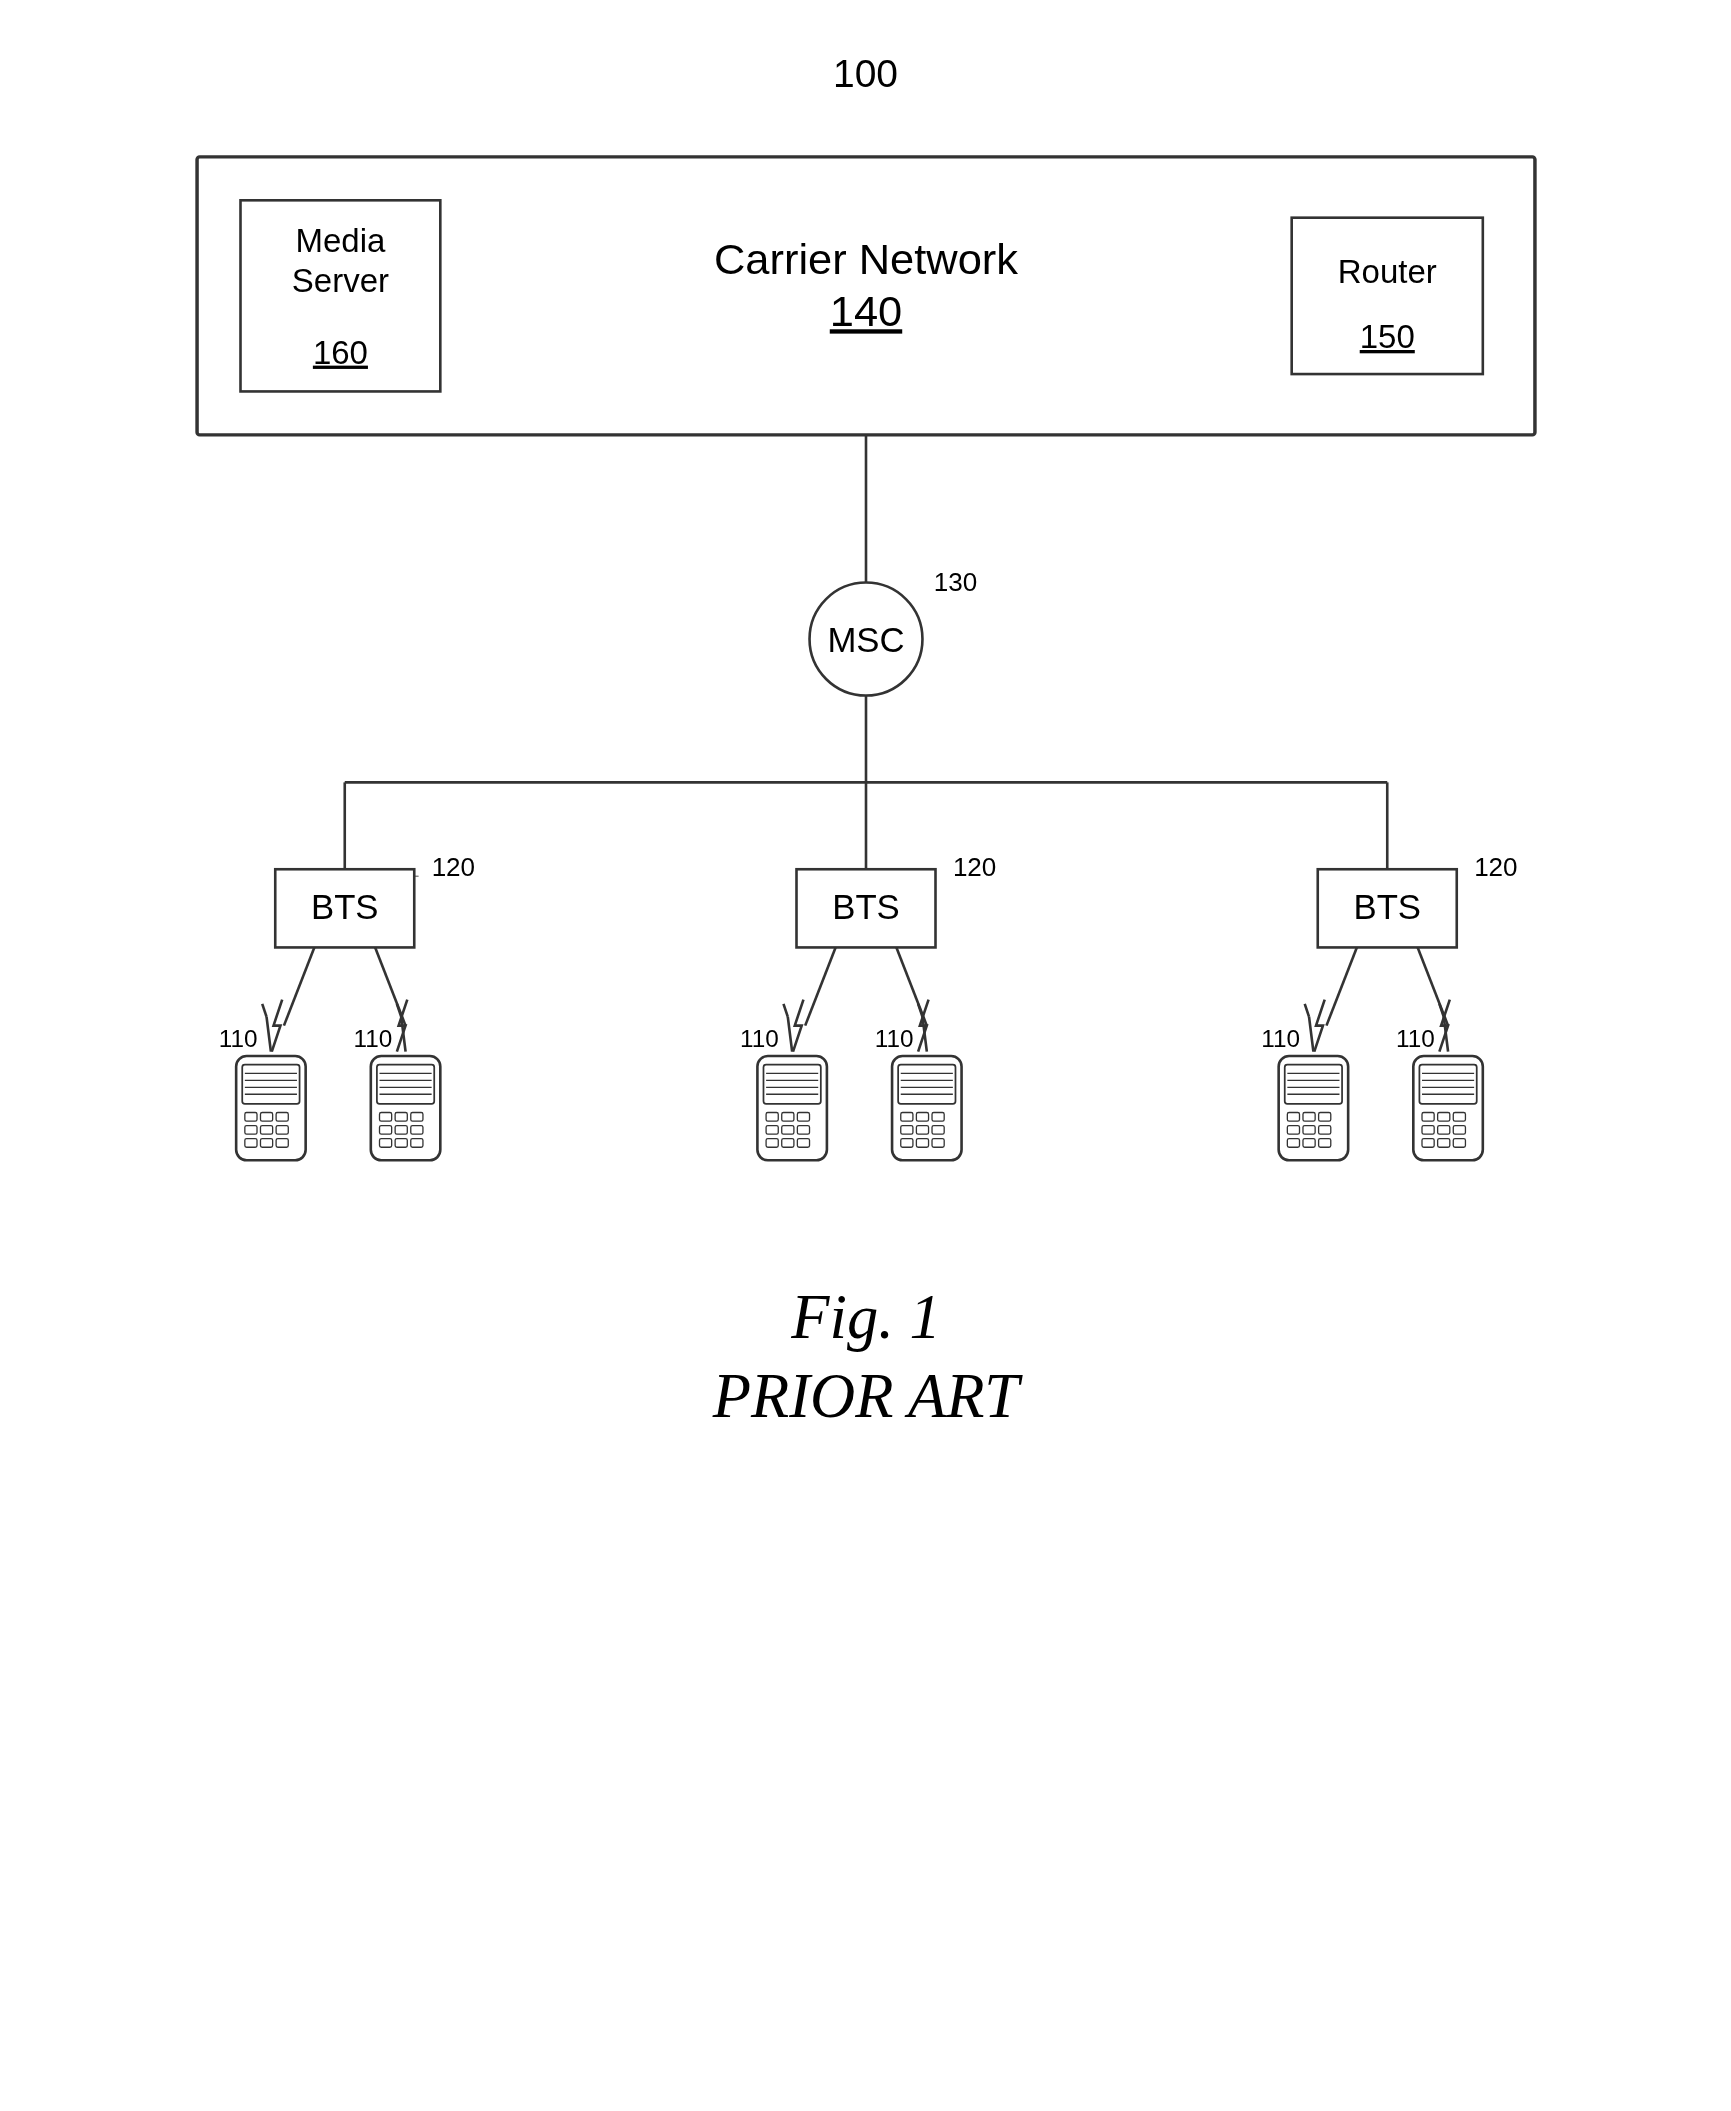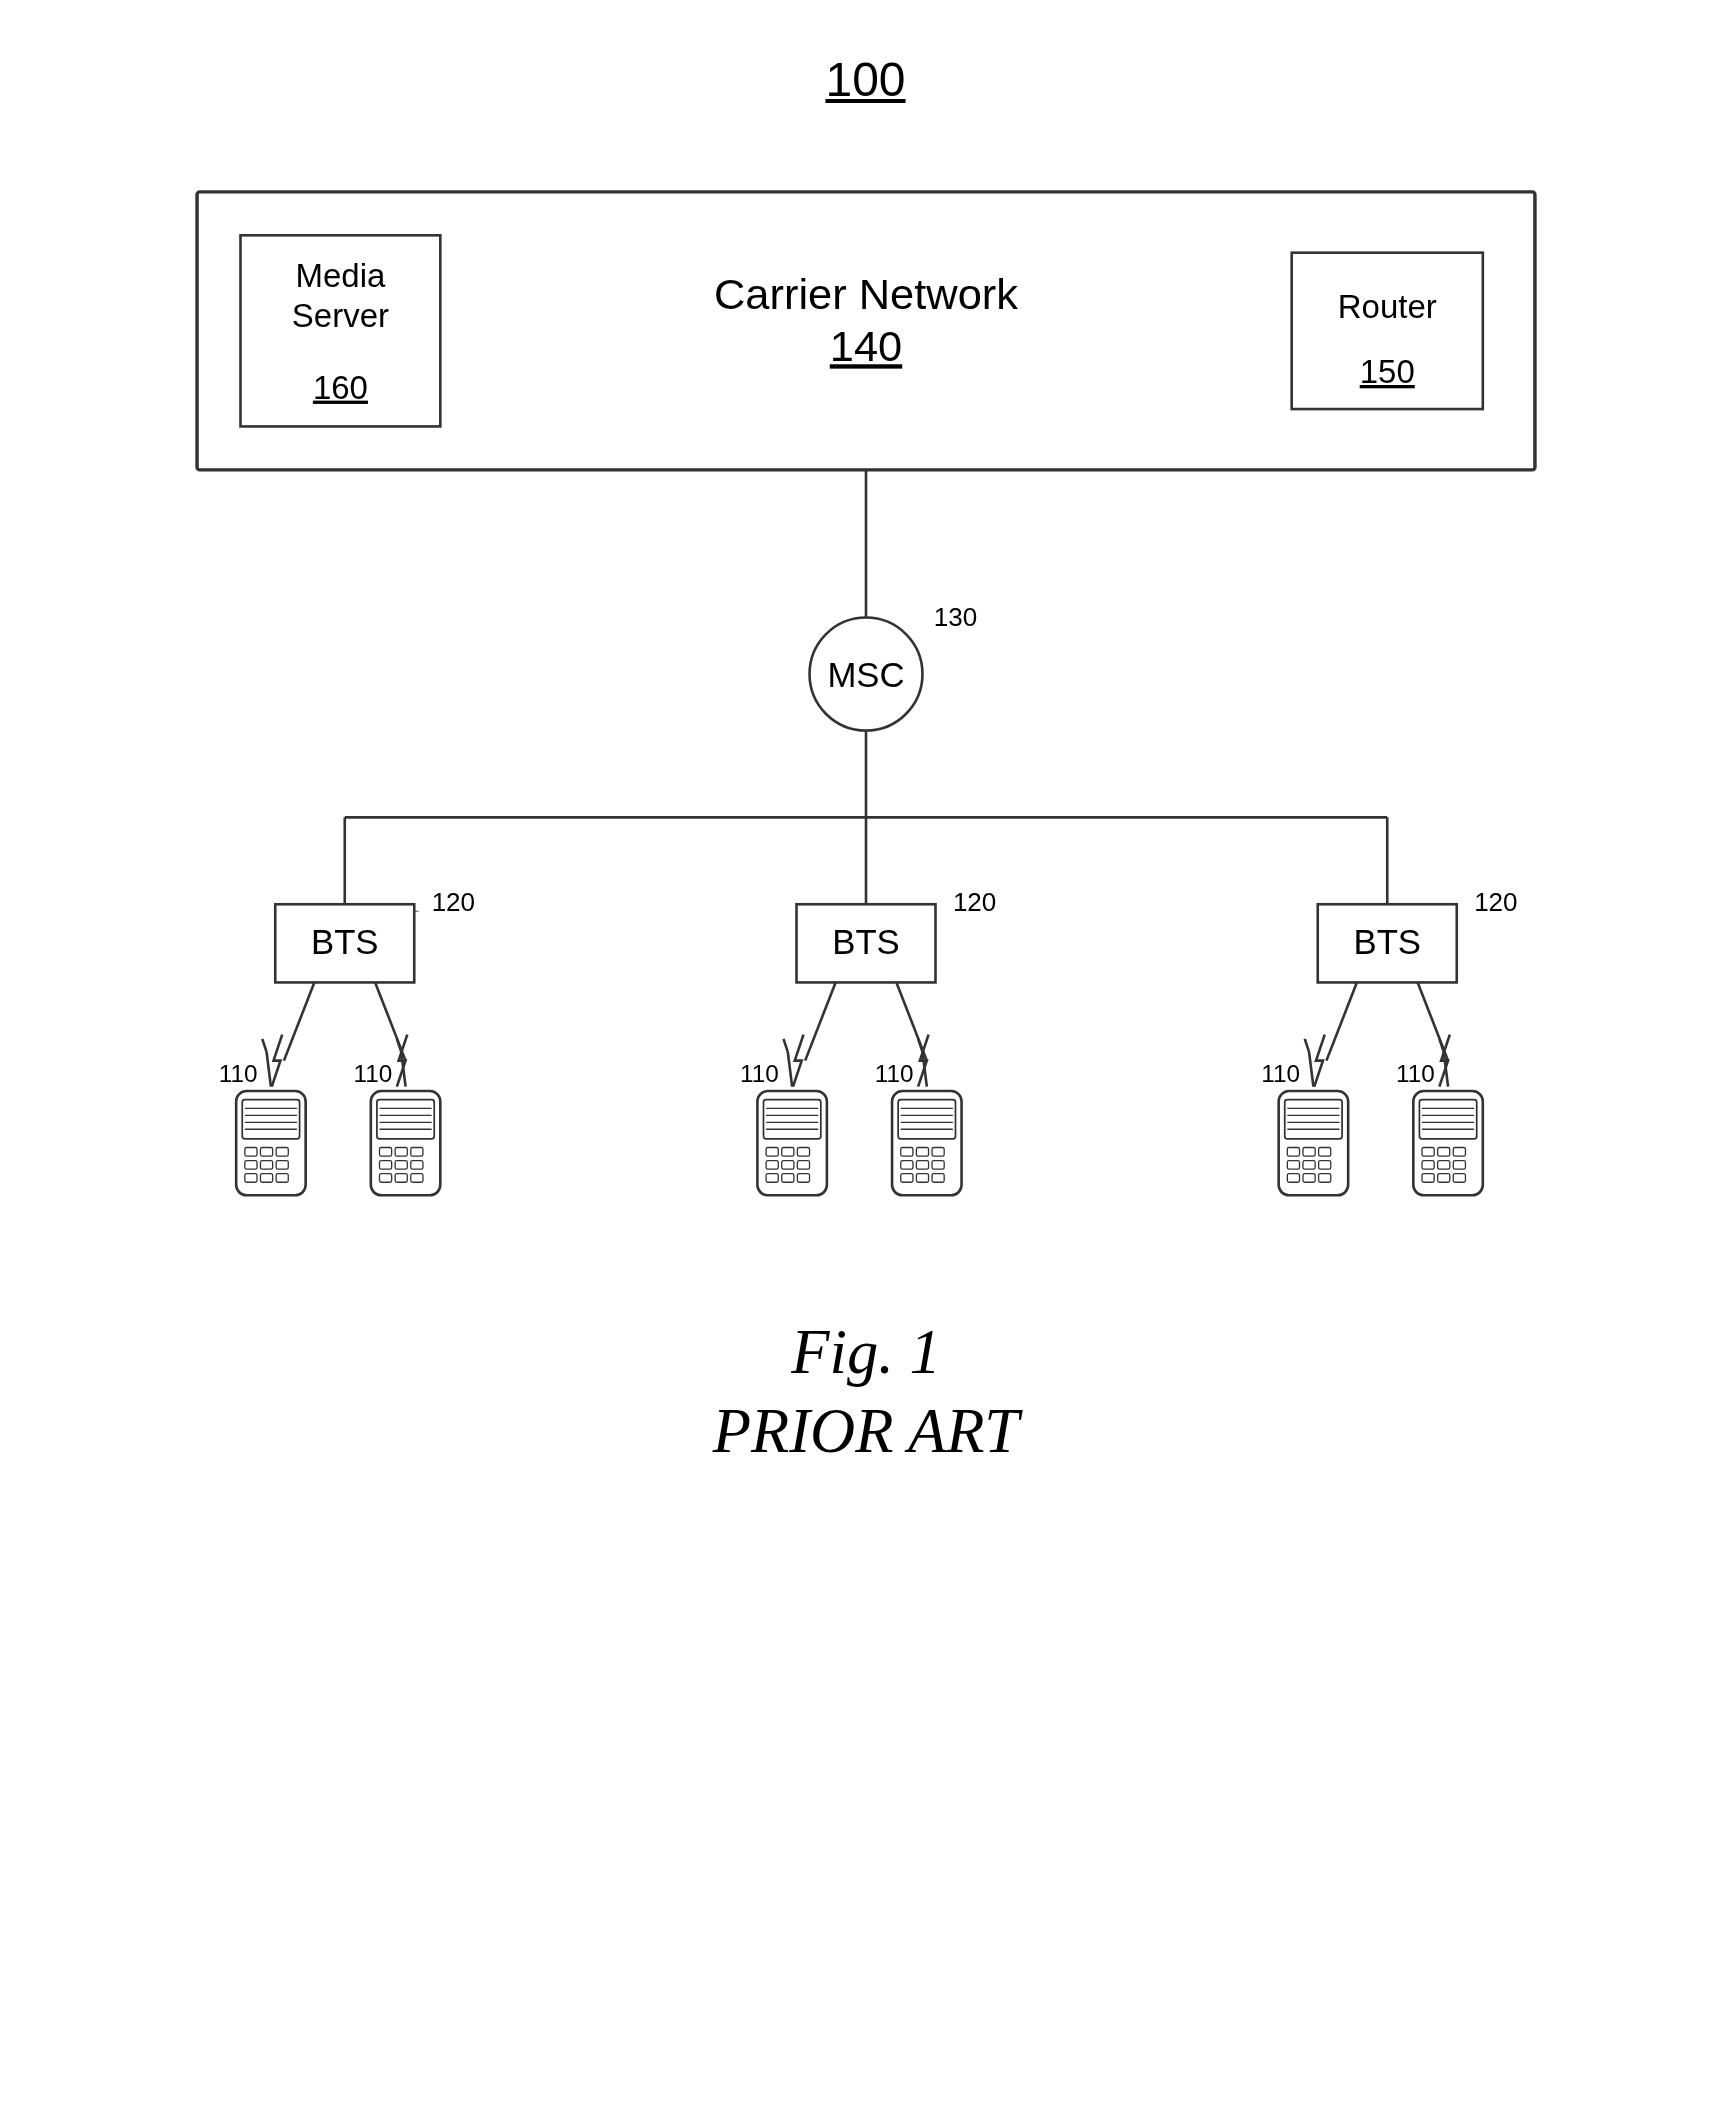--- a/index.html
+++ b/index.html
@@ -8,23 +8,22 @@
       font-family: Arial, sans-serif;
       width: 1731px;
       min-height: 2112px;
       display: flex;
       flex-direction: column;
       align-items: center;
       padding: 52px 70px;
     }
 
     .page-title {
-      font-size: 48px;
-      text-decoration: underline;
-      margin-bottom: 76px;
+      font-size: 39px;
+      margin-bottom: 52px;
       font-family: Arial, sans-serif;
     }
 
     .diagram-container {
       width: 1477px;
       display: flex;
       flex-direction: column;
       align-items: center;
       position: relative;
     }

